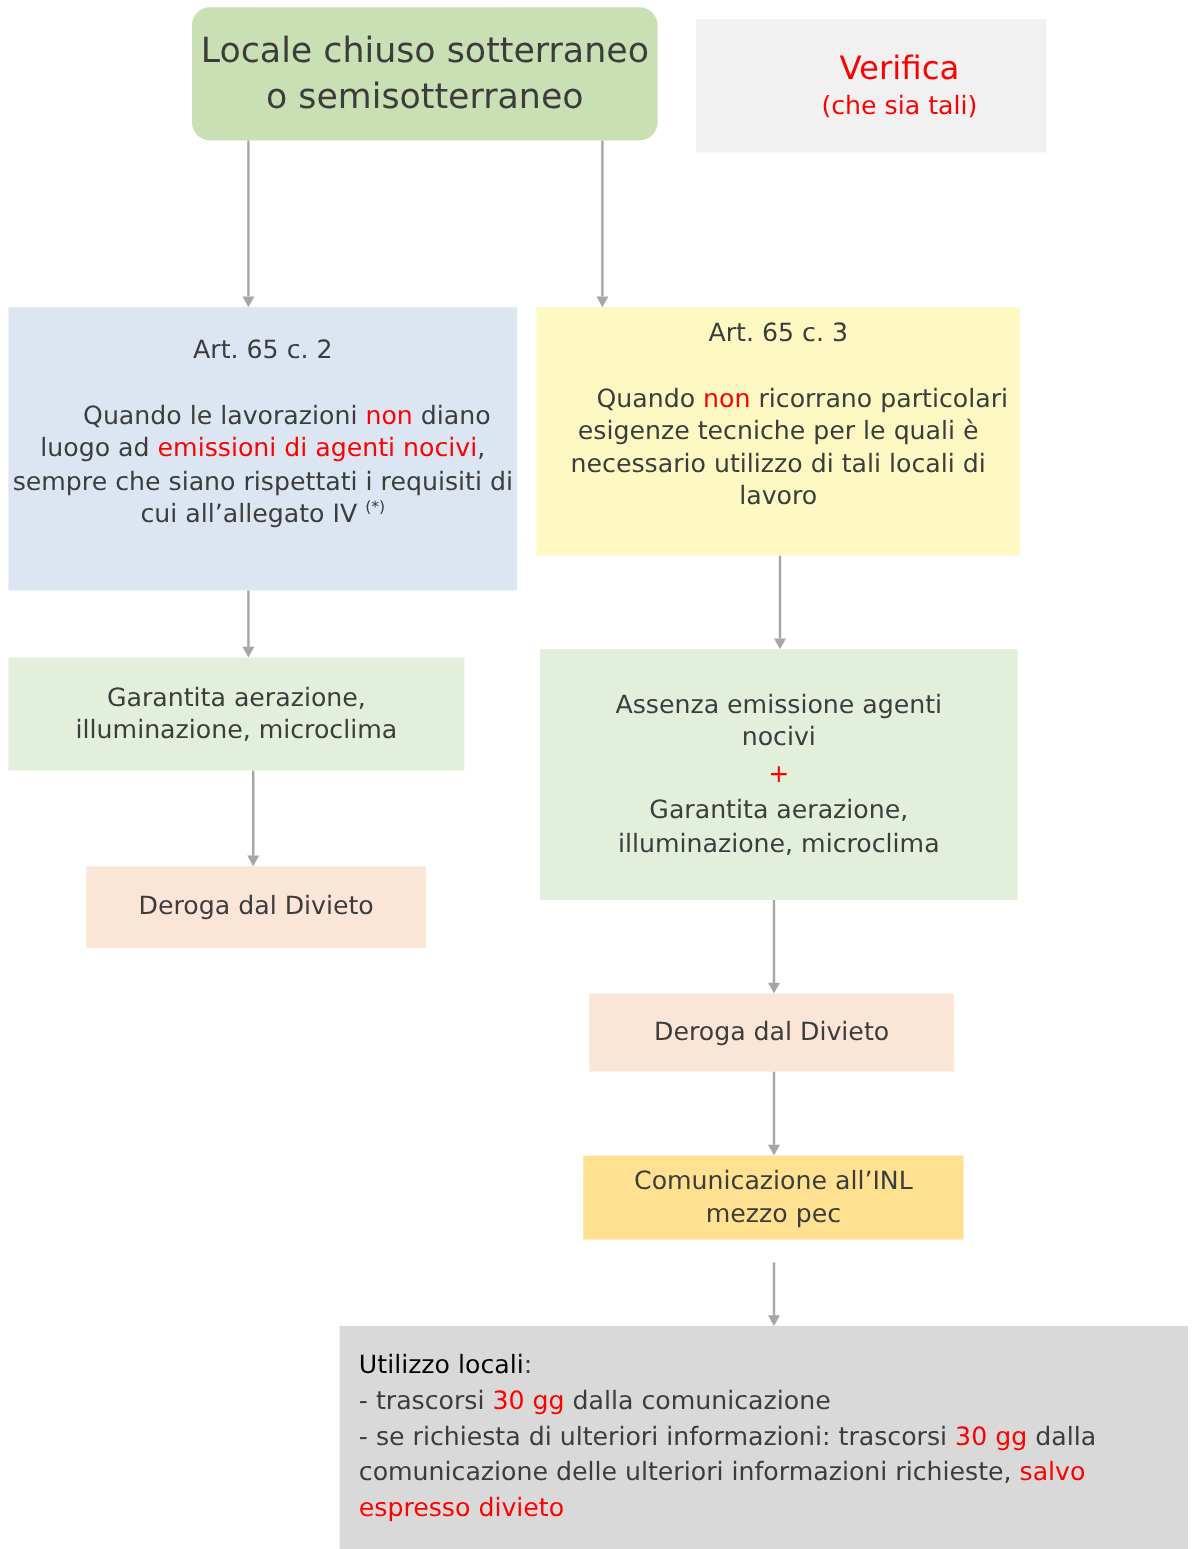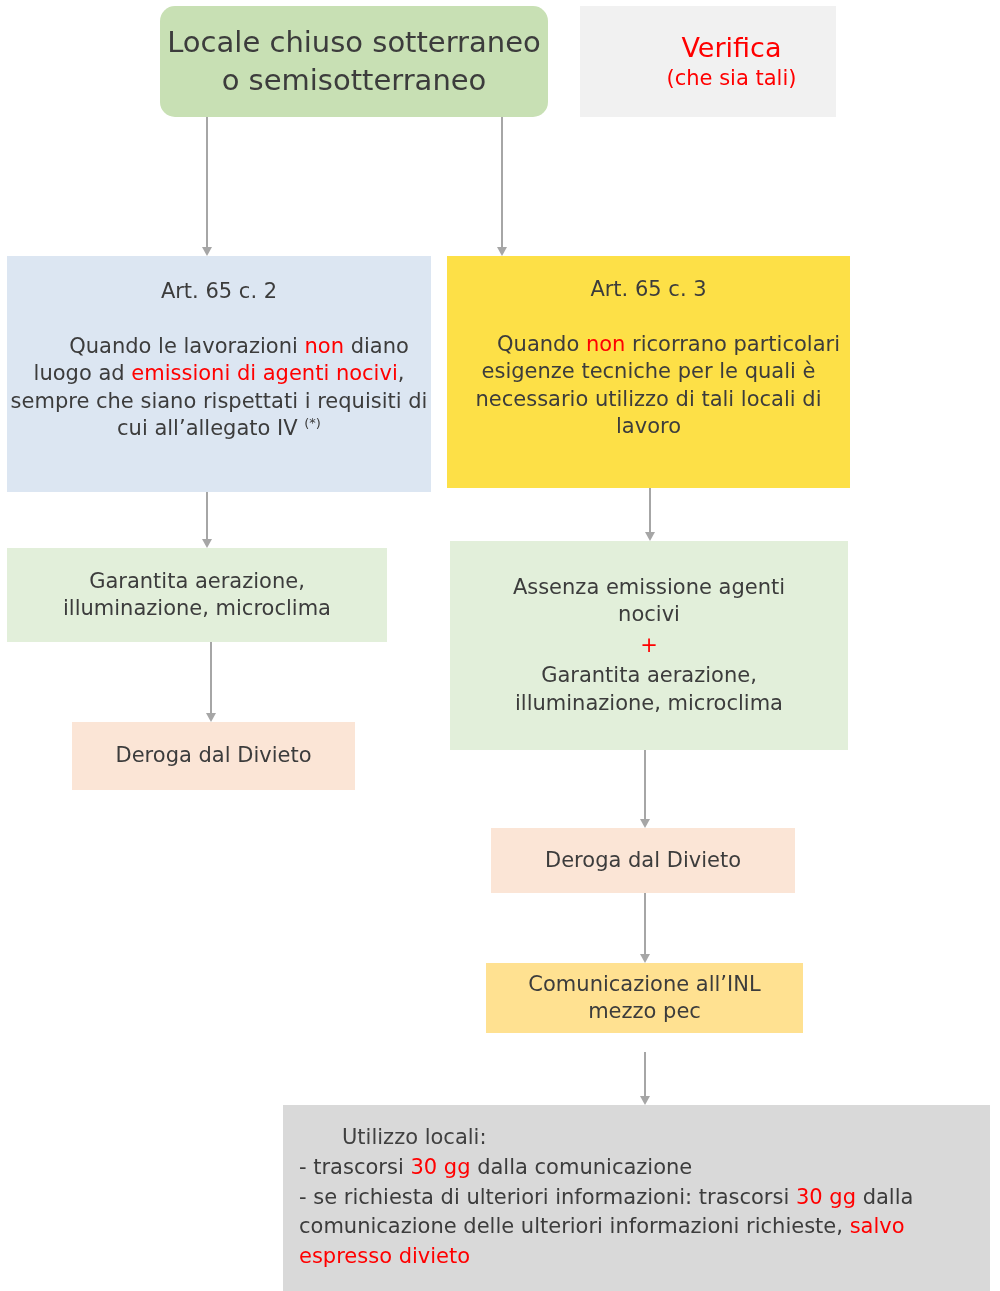--- a/index.html
+++ b/index.html
@@ -35,37 +35,37 @@
   }
 
   
   #n-locale {
     left: 160px; top: 6px; width: 388px; height: 111px;
     background: #c8e0b4;
     font-size: 29px;
     border-radius: 15px;
   }
   #n-verifica {
-    left: 580px; top: 6px; width: 256px; height: 111px;
+    left: 580px; top: 16px; width: 292px; height: 111px;
     background: #f1f1f1;
     font-size: 23px;
     color: #ff0000;
     padding-left: 47px;
   }
   #n-verifica .line1 { font-size: 27px; }
   #n-verifica .line2 { font-size: 21px; }
 
   #n-art65c2 {
     left: 7px; top: 256px; width: 424px; height: 236px;
     background: #dce6f2;
     font-size: 21px;
   }
   #n-art65c3 {
-    left: 447px; top: 256px; width: 403px; height: 232px;
-    background: #fde047;
+    left: 447px; top: 256px; width: 403px; height: 207px;
+    background: #fef9c3;
     font-size: 21px;
   }
 
   #n-garantita {
     left: 7px; top: 548px; width: 380px; height: 94px;
     background: #e2efda;
     font-size: 21px;
   }
   #n-assenza {
     left: 450px; top: 541px; width: 398px; height: 209px;
@@ -97,21 +97,21 @@
     font-size: 21px;
     align-items: flex-start;
     justify-content: flex-start;
     text-align: left;
     padding: 18px 16px 10px 16px;
     line-height: 1.42;
   }
   #n-utilizzo .utxt { display: block; width: 100%; }
 
   .red { color: #ff0000; }
-  .blue { color: #404040; margin-left: 43px; }
+  .blue { color: #000000; }
   .plus { color: #ff0000; font-size: 21px; line-height: 1.6; }
   .sup { font-size: 0.62em; vertical-align: super; }
 
   
   .conn { position: absolute; }
   .conn .shaft {
     position: absolute;
     left: 0; top: 0;
     width: 1.6px;
     background: #a6a6a6;

